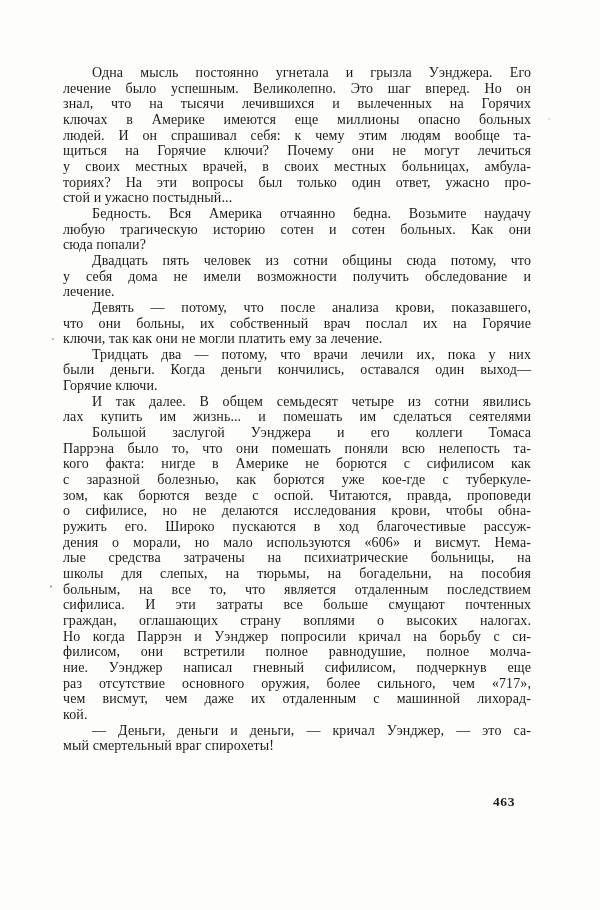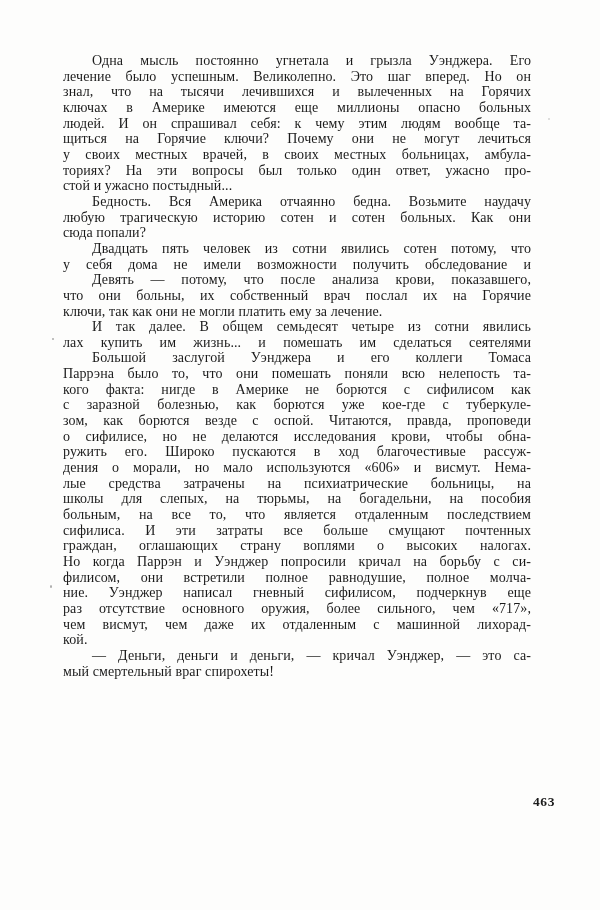--- a/index.html
+++ b/index.html
@@ -12,21 +12,21 @@
     height: 910px;
     background: #fdfdfc;
     font-family: "Liberation Serif", "DejaVu Serif", serif;
     color: #1b1b1b;
     overflow: hidden;
   }
 
   .text-block {
     position: absolute;
     left: 63px;
-    top: 53px;
+    top: 65px;
     width: 468px;
   }
 
   .paragraph { margin: 0; }
 
   .line {
     font-size: 14px;
     line-height: 15.65px;
     text-align: justify;
     text-align-last: justify;
@@ -35,21 +35,20 @@
   .line.indent { text-indent: 29px; }
   .line.last  { text-align-last: left; }
 
   .page-number {
     position: absolute;
     top: 794px;
     left: 493px;
     font-size: 13.5px;
     font-weight: bold;
     letter-spacing: 0.6px;
-    margin-left: 40px;
   }
 
   
   .speck {
     position: absolute;
     width: 2px; height: 2px;
     border-radius: 50%;
     background: rgba(70,70,70,0.45);
   }
   .speck.s1 { left: 52px;  top: 338px; }
@@ -71,27 +70,33 @@
         <div class="line">у своих местных врачей, в своих местных больницах, амбула-</div>
         <div class="line">ториях? На эти вопросы был только один ответ, ужасно про-</div>
         <div class="line last">стой и ужасно постыдный...</div>
       </div>
       <div class="paragraph">
         <div class="line indent">Бедность. Вся Америка отчаянно бедна. Возьмите наудачу</div>
         <div class="line">любую трагическую историю сотен и сотен больных. Как они</div>
         <div class="line last">сюда попали?</div>
       </div>
       <div class="paragraph">
-        <div class="line indent">Двадцать пять человек из сотни явились сотен потому, что</div>
+        <div class="line indent">Двадцать пять человек из сотни общины сюда потому, что</div>
         <div class="line">у себя дома не имели возможности получить обследование и</div>
+        <div class="line last">лечение.</div>
       </div>
       <div class="paragraph">
         <div class="line indent">Девять — потому, что после анализа крови, показавшего,</div>
         <div class="line">что они больны, их собственный врач послал их на Горячие</div>
         <div class="line last">ключи, так как они не могли платить ему за лечение.</div>
+      </div>
+      <div class="paragraph">
+        <div class="line indent">Тридцать два — потому, что врачи лечили их, пока у них</div>
+        <div class="line">были деньги. Когда деньги кончились, оставался один выход—</div>
+        <div class="line last">Горячие ключи.</div>
       </div>
       <div class="paragraph">
         <div class="line indent">И так далее. В общем семьдесят четыре из сотни явились</div>
         <div class="line">лах купить им жизнь... и помешать им сделаться сеятелями</div>
       </div>
       <div class="paragraph">
         <div class="line indent">Большой заслугой Уэнджера и его коллеги Томаса</div>
         <div class="line">Паррэна было то, что они помешать поняли всю нелепость та-</div>
         <div class="line">кого факта: нигде в Америке не борются с сифилисом как</div>
         <div class="line">с заразной болезнью, как борются уже кое-где с туберкуле-</div>

